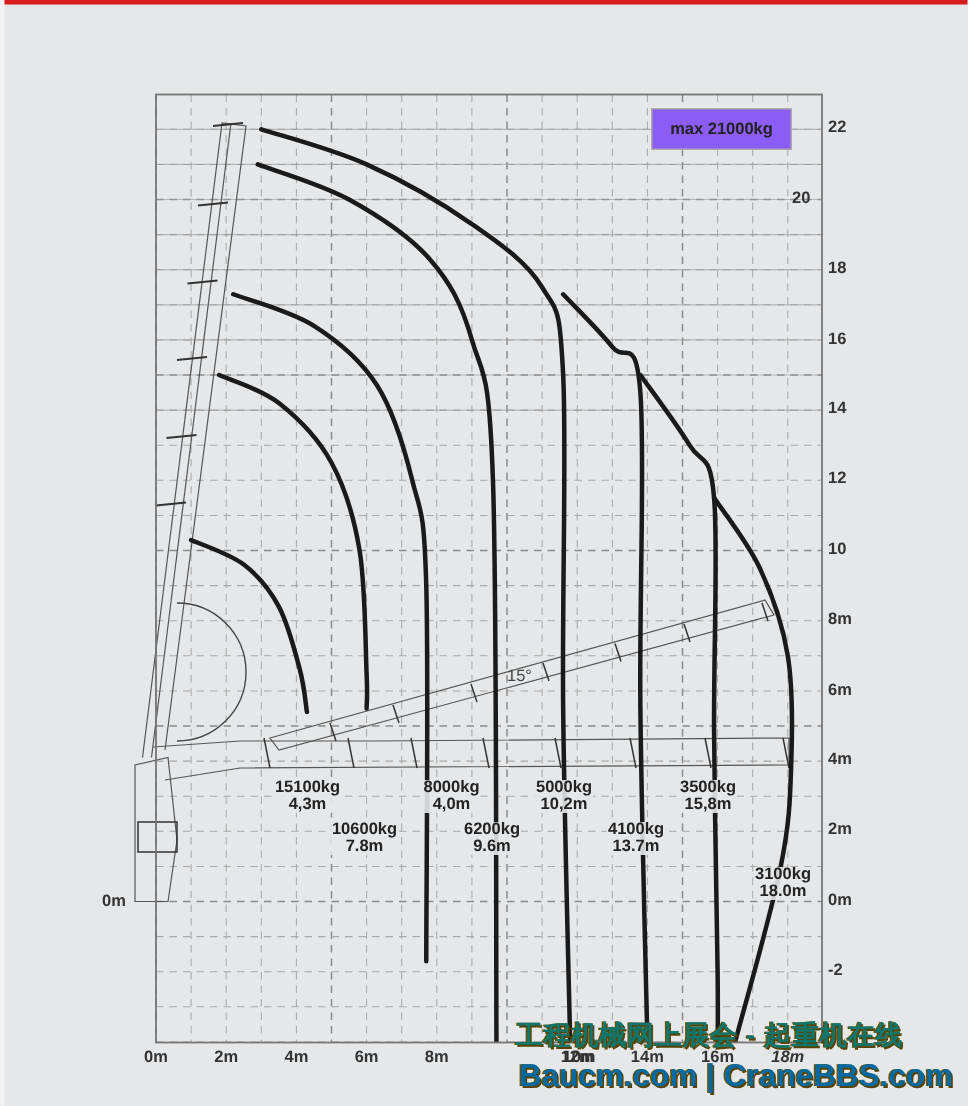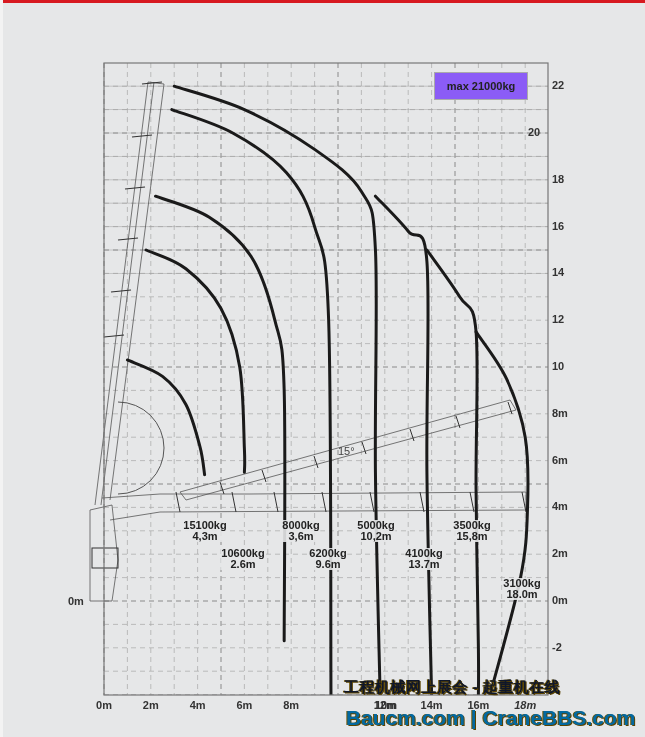--- a/index.html
+++ b/index.html
@@ -9,21 +9,21 @@
   .leftstrip { position:absolute; left:0; top:0; width:3px; height:737px; background:#f3f3f3; }
   svg.chart { position:absolute; left:0; top:0; }
   .ylabel { position:absolute; font-size:11px; font-weight:bold; color:#333; }
   .xlabel { position:absolute; font-size:11px; font-weight:bold; color:#333; transform:translateX(-50%); }
   .load { position:absolute; font-size:11px; font-weight:bold; color:#222; text-align:center;
           line-height:11px; transform:translateX(-50%); background:rgba(230,231,232,0.9); padding:0 1px; }
   .maxbox { position:absolute; left:434px; top:72px; width:92px; height:26px; border:1px solid #aaa;
             background:#8b5cf6; font-size:11px; font-weight:bold; color:#222; display:flex;
             align-items:center; justify-content:center; }
   .angle { position:absolute; left:338px; top:429px; font-size:11px; color:#444;margin-top:16px; }
-  .wm1 { position:absolute; left:344px; top:678px; font-size:15px; font-weight:bold; color:#0f172a;
+  .wm1 { position:absolute; left:344px; top:678px; font-size:18px; font-weight:bold; color:#0f766e;
          letter-spacing:0.5px; text-shadow:1px 1px 0 #5a4300, -1px 0 0 #6b5200; white-space:nowrap; }
   .wm2 { position:absolute; left:346px; top:706px; font-size:21px; font-weight:bold; color:#0369a1;
          text-shadow:1px 1px 0 #5a4300, -1px 0 0 #6b5200; white-space:nowrap; }
 </style>
 </head>
 <body>
 
 <div class="topbar"></div>
 <div class="leftstrip"></div>
 
@@ -165,25 +165,25 @@
     <div class="xlabel" style="left: 525.2px; top: 699px; font-style: italic;">18m</div>
   </div>
 <div class="ylabel" style="left:68px; top:595px;">0m</div>
 <div id="loadlabels">
     <div class="load" style="left: 205px; top: 520px;">
       <div>15100kg</div>
       <div>4,3m</div>
     </div>
     <div class="load" style="left: 243px; top: 548px;">
       <div>10600kg</div>
-      <div>2.6m</div>
+      <div>7.8m</div>
     </div>
     <div class="load" style="left: 301px; top: 520px;">
       <div>8000kg</div>
-      <div>3,6m</div>
+      <div>4,0m</div>
     </div>
     <div class="load" style="left: 328px; top: 548px;">
       <div>6200kg</div>
       <div>9.6m</div>
     </div>
     <div class="load" style="left: 376px; top: 520px;">
       <div>5000kg</div>
       <div>10,2m</div>
     </div>
     <div class="load" style="left: 424px; top: 548px;">

